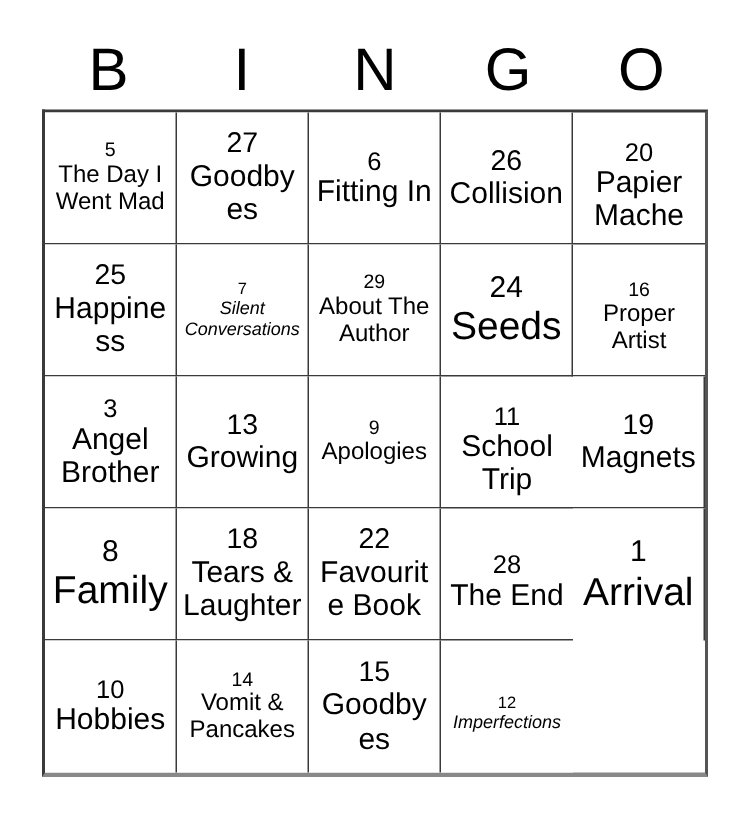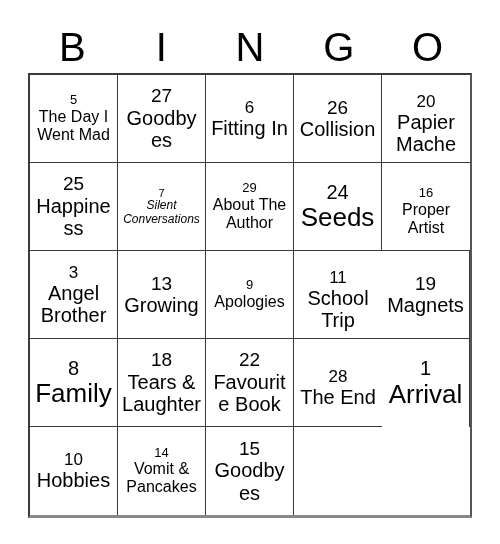--- a/index.html
+++ b/index.html
@@ -204,15 +204,19 @@
         <div class="cell-label">Hobbies</div>
       </div>
       <div class="cell t-sm last-row">
         <div class="cell-number">14</div>
         <div class="cell-label">Vomit &amp; Pancakes</div>
       </div>
       <div class="cell t-md last-row">
         <div class="cell-number">15</div>
         <div class="cell-label">Goodbyes</div>
       </div>
+      <div class="cell t-xs last-col last-row">
+        <div class="cell-number">12</div>
+        <div class="cell-label">Imperfections</div>
+      </div>
     </div>
 
 </div>
 
 </body></html>

